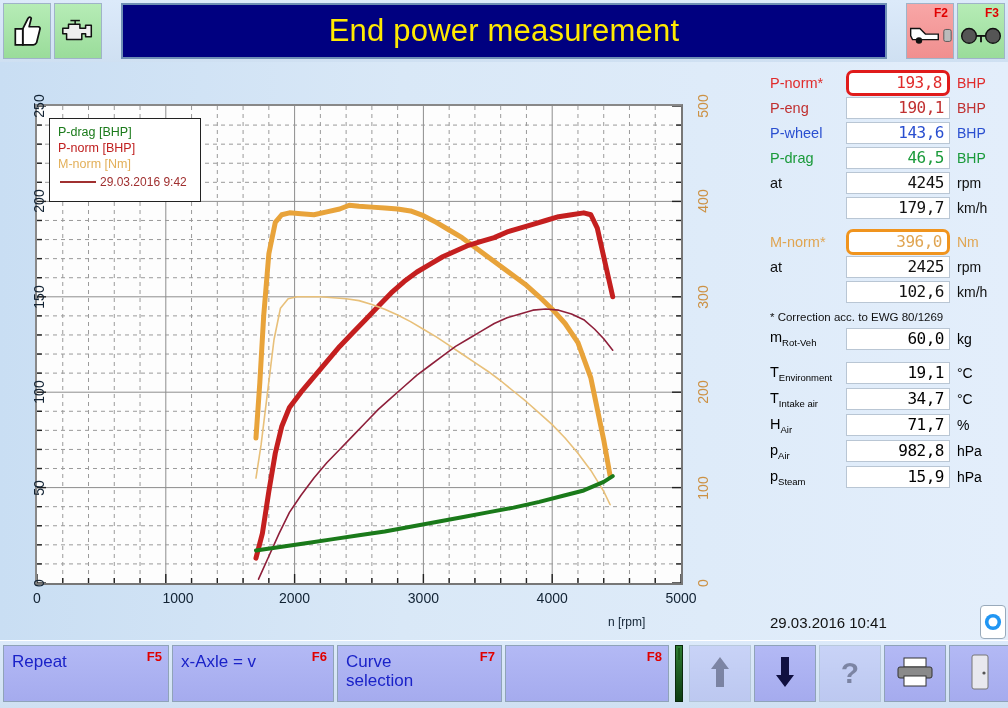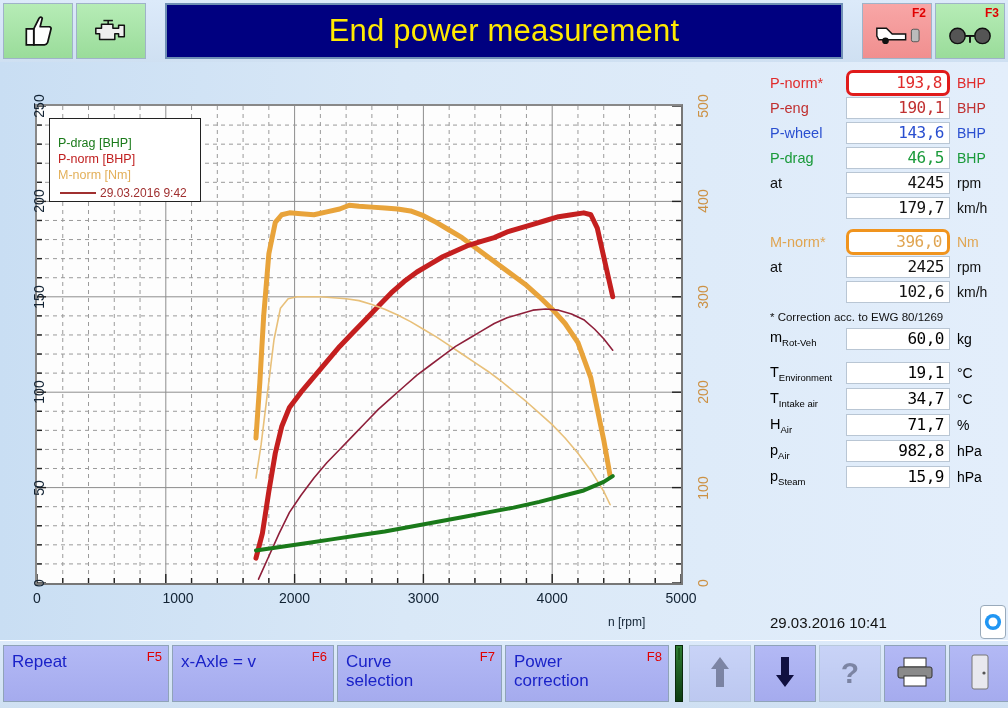--- a/index.html
+++ b/index.html
@@ -15,21 +15,21 @@
     background: linear-gradient(to right, #c9def3 0%, #d9e8f7 40%, #e3eefb 100%);
   }
 
   
   .topbar {
     position: absolute; left: 0; top: 0; width: 1008px; height: 62px;
     display: flex; align-items: stretch; gap: 3px; padding: 3px;
     background: linear-gradient(to bottom,#dceafa,#cfe0f2);
   }
   .topbtn {
-    width: 70px; border: 1px solid #9fb3c8;
+    width: 48px; border: 1px solid #9fb3c8;
     background: #a8e6a8;
     display: flex; align-items: center; justify-content: center;
     position: relative;
   }
   .topbtn.green { background: linear-gradient(to bottom,#b6ecb6,#9adc9a); }
   .topbtn.red   { background: linear-gradient(to bottom,#f8a6a6,#f08f8f); }
   .topbtn .fkey {
     position: absolute; top: 2px; right: 5px;
     font-size: 12px; font-weight: bold; color: #e00000;
     font-family: "Liberation Sans", sans-serif;
@@ -77,21 +77,21 @@
   }
   .xaxis-title {
     position: absolute; left: 608px; top: 553px;
     font-size: 12px; color: #123;
   }
 
   .legendbox {
     position: absolute; left: 12px; top: 12px;
     width: 152px; height: 84px;
     background: #fff; border: 1px solid #222;
-    padding: 16px 8px; font-size: 12.5px; line-height: 16px;
+    padding: 5px 8px; font-size: 12.5px; line-height: 16px;
   }
   .legendbox div { white-space: nowrap; }
   .lg-drag { color: #1a7a1a; }
   .lg-norm { color: #c02020; }
   .lg-mnorm { color: #e3b05a; }
   .lg-date { color: #a03030; font-size: 12px; padding-left: 2px; padding-top: 2px;}
   .lg-dash {
     display:inline-block; width: 36px; height: 0;
     border-top: 2px solid #a03030; vertical-align: 3px; margin-right: 4px;
   }
@@ -135,21 +135,21 @@
     display: flex; gap: 3px; padding: 4px 3px 6px 3px;
     background: linear-gradient(to bottom,#dceafa,#cfe0f2);
     border-top: 1px solid #fff;
   }
   .fbtn {
     position: relative; border: 1px solid #8fa3b8;
     background: linear-gradient(to bottom,#b3b9f5,#a5abee);
     padding: 6px 8px 4px 8px; color: #1a1ad0;
   }
   .fbtn .lbl { font-size: 17px; line-height: 19px; color: #1a22c8; }
-  .fbtn .fkey { position: absolute; top: 3px; right: 6px; font-size: 13px; font-weight: normal; color: #e00000; }
+  .fbtn .fkey { position: absolute; top: 3px; right: 6px; font-size: 13px; font-weight: bold; color: #e00000; }
   .fbtn.w-repeat { width: 166px; }
   .fbtn.w-xaxle  { width: 162px; }
   .fbtn.w-curve  { width: 165px; }
   .fbtn.w-power  { width: 164px; }
   .ledbar {
     width: 22px; margin: 0 3px;
     background: linear-gradient(to bottom,#2e7d32,#0d3d10);
     border: 1px solid #0a2a0c;
   }
   .ledbar .cap { height: 12px; margin: 2px; background: #58e058; border: 1px solid #1a5c1a; }
@@ -480,21 +480,20 @@
         <div class="fbtn w-xaxle">
           <span class="fkey">F6</span>
           <div class="lbl">x-Axle = v</div>
         </div>
         <div class="fbtn w-curve">
           <span class="fkey">F7</span>
           <div class="lbl">Curve<br>selection</div>
         </div>
         <div class="fbtn w-power">
           <span class="fkey">F8</span>
-          <div class="lbl">Power<br>correction</div>
         </div>
       </div>
     <div class="ledbar">
         <div class="cap"></div>
       </div>
     <div class="bot-right" id="ibtns">
         <div class="ibtn disabled">
           <span><svg width="30" height="38" viewBox="0 0 30 38">
               <path d="M15 4 L24 16 L19 16 L19 34 L11 34 L11 16 L6 16 Z" fill="#101040"></path>
             </svg></span>

